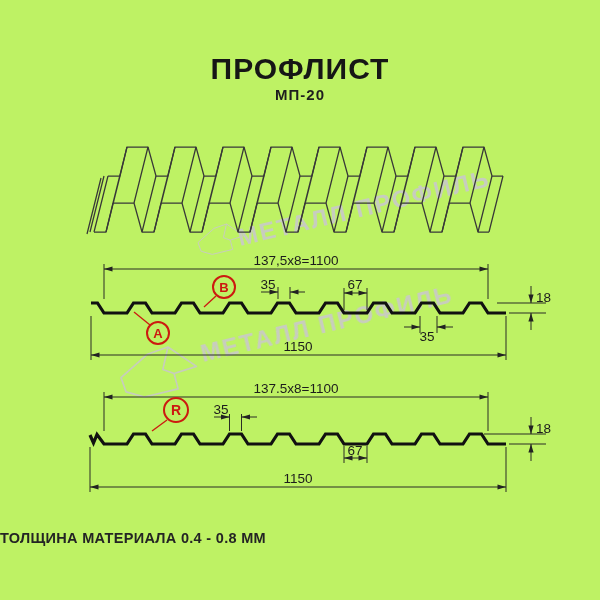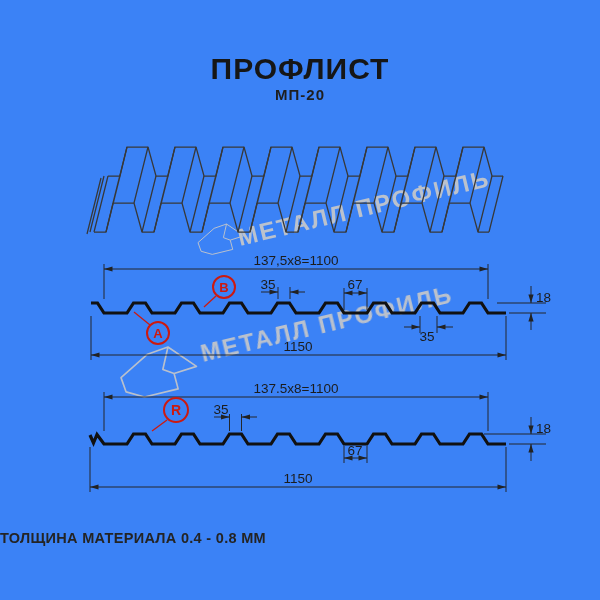--- a/index.html
+++ b/index.html
@@ -1,16 +1,16 @@
 <!DOCTYPE html>
 <html><head>
 <meta charset="utf-8">
 <style>
   html,body{margin:0;padding:0;background:#fff;}
-  .stage{position:relative;width:600px;height:600px;background:#3b82f6;overflow:hidden;
+  .stage{position:relative;width:600px;height:600px;background:#bef264;overflow:hidden;
          font-family:"Liberation Sans",sans-serif;}
   .title{position:absolute;top:52px;left:0;width:100%;text-align:center;
          font-size:30px;font-weight:bold;letter-spacing:1px;color:#161616;}
   .subtitle{position:absolute;top:86px;left:0;width:100%;text-align:center;
          font-size:15px;font-weight:bold;letter-spacing:1px;color:#1e1e1e;}
   .footer{position:absolute;top:530px;left:0;width:100%;text-align:left;
          font-size:14.5px;font-weight:bold;letter-spacing:.3px;color:#242424;}
   svg{position:absolute;left:0;top:0;}
   .dim{font-size:13.5px;fill:#1c1c1c;}
   .rl{stroke:#cc1a10;stroke-width:1.3;}

